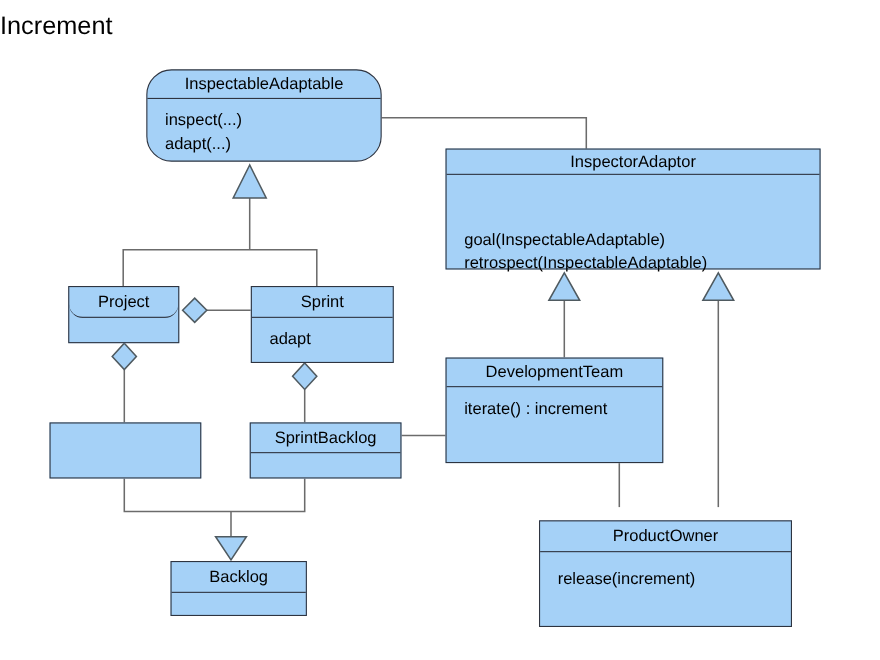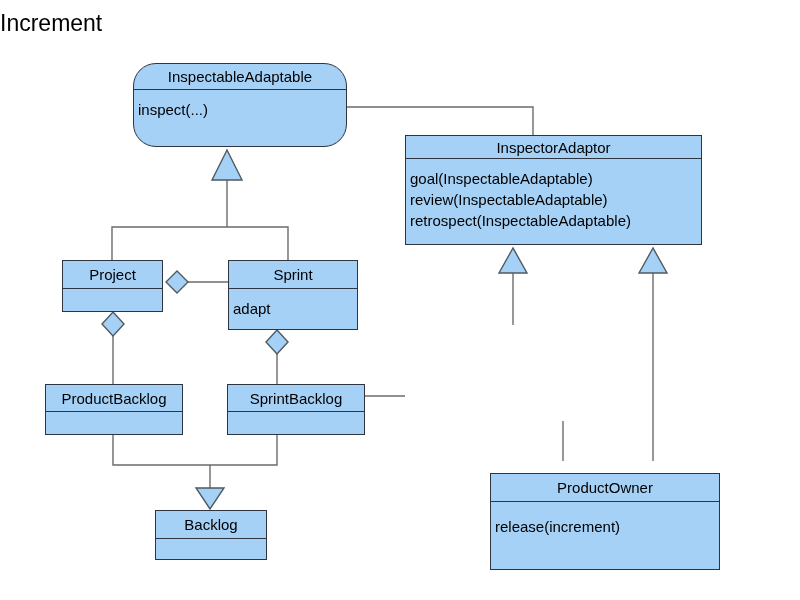--- a/index.html
+++ b/index.html
@@ -48,21 +48,21 @@
     height: 26px;
     border-bottom: 1.5px solid var(--node-border, #2e3440);
     display: flex;
     align-items: center;
     justify-content: center;
     font-size: 15px;
     white-space: nowrap;
   }
   .uml-body {
     flex: 1 1 auto;
-    padding: 9px 8px 0 4px;
+    padding: 9px 8px 0 16px;
     font-size: 15px;
     line-height: 21px;
   }
   .uml-member { white-space: nowrap; }
 </style>
 </head>
 <body>
 
 <div id="stage">
 
@@ -117,60 +117,65 @@
 
     <g>
       <line class="edge" x1="563" y1="421" x2="563" y2="461"></line>
     </g>
   </svg>
 
   <div class="uml-class" style="left:133px; top:63px; width:214px; height:84px;border-radius:23px;">
     <div class="uml-title" style="height:25px;">InspectableAdaptable</div>
     <div class="uml-body">
       <div class="uml-member">inspect(...)</div>
+      <div class="uml-member">adapt(...)</div>
     </div>
   </div>
 
-  <div class="uml-class" style="left:405px; top:135px; width:297px; height:110px;">
+  <div class="uml-class" style="left:405px; top:135px; width:341px; height:110px;gap:40px;">
     <div class="uml-title" style="height:22px;">InspectorAdaptor</div>
     <div class="uml-body">
       <div class="uml-member">goal(InspectableAdaptable)</div>
-      <div class="uml-member">review(InspectableAdaptable)</div>
       <div class="uml-member">retrospect(InspectableAdaptable)</div>
     </div>
   </div>
 
   <div class="uml-class" style="left:62px; top:260px; width:101px; height:52px;">
-    <div class="uml-title" style="height:27px;">Project</div>
+    <div class="uml-title" style="height:27px;border-radius:12px;">Project</div>
     <div class="uml-body"></div>
   </div>
 
   <div class="uml-class" style="left:228px; top:260px; width:130px; height:70px;">
     <div class="uml-title" style="height:27px;">Sprint</div>
     <div class="uml-body">
       <div class="uml-member">adapt</div>
     </div>
   </div>
 
   <div class="uml-class" style="left:45px; top:384px; width:138px; height:51px;">
-    <div class="uml-title">ProductBacklog</div>
     <div class="uml-body"></div>
   </div>
 
   <div class="uml-class" style="left:227px; top:384px; width:138px; height:51px;justify-content:space-between;">
     <div class="uml-title">SprintBacklog</div>
     <div class="uml-body"></div>
   </div>
 
+  <div class="uml-class" style="left:405px; top:325px; width:198px; height:96px;">
+    <div class="uml-title" style="height:25px;">DevelopmentTeam</div>
+    <div class="uml-body">
+      <div class="uml-member">iterate() : increment</div>
+    </div>
+  </div>
 
   <div class="uml-class" style="left:490px; top:461px; width:230px; height:97px;margin-top:12px;">
     <div class="uml-title" style="height:27px;">ProductOwner</div>
     <div class="uml-body" style="padding-top:14px;">
       <div class="uml-member">release(increment)</div>
     </div>
   </div>
 
-  <div class="uml-class" style="left:155px; top:510px; width:112px; height:50px;gap:44px;">
+  <div class="uml-class" style="left:155px; top:510px; width:124px; height:50px;gap:44px;">
     <div class="uml-title" style="height:27px;">Backlog</div>
     <div class="uml-body"></div>
   </div>
 
 </div>
 
 </body></html>

